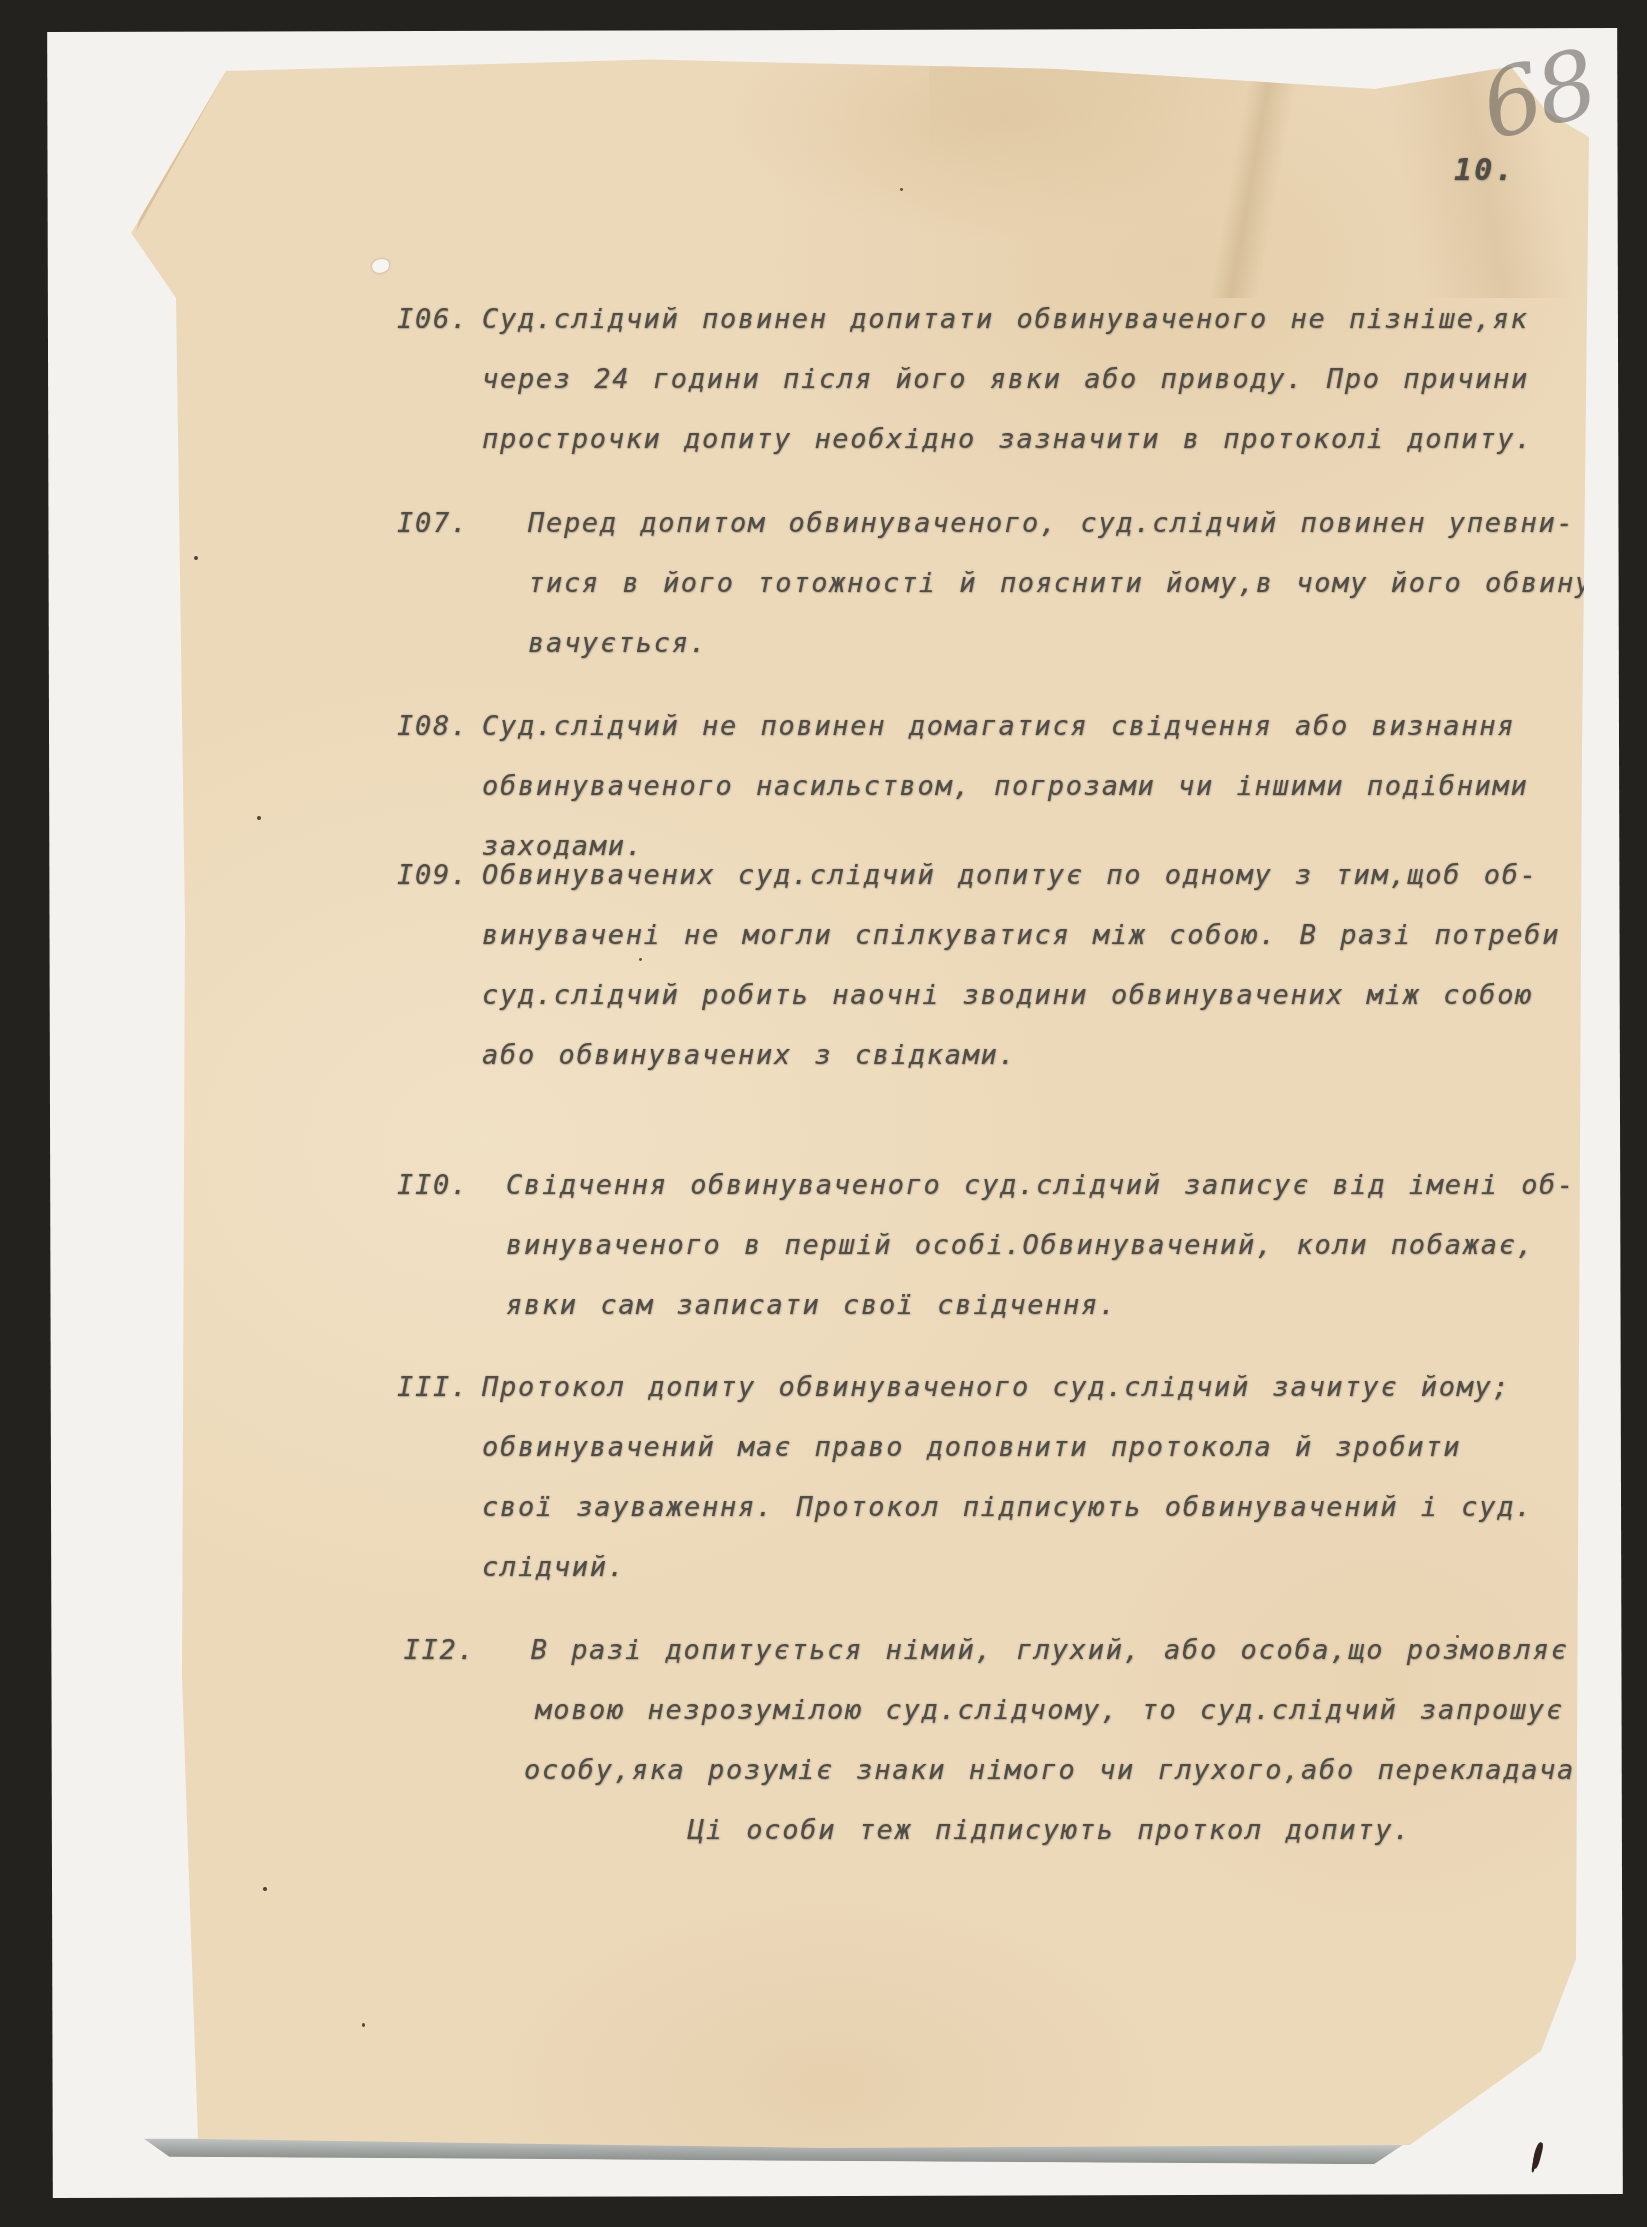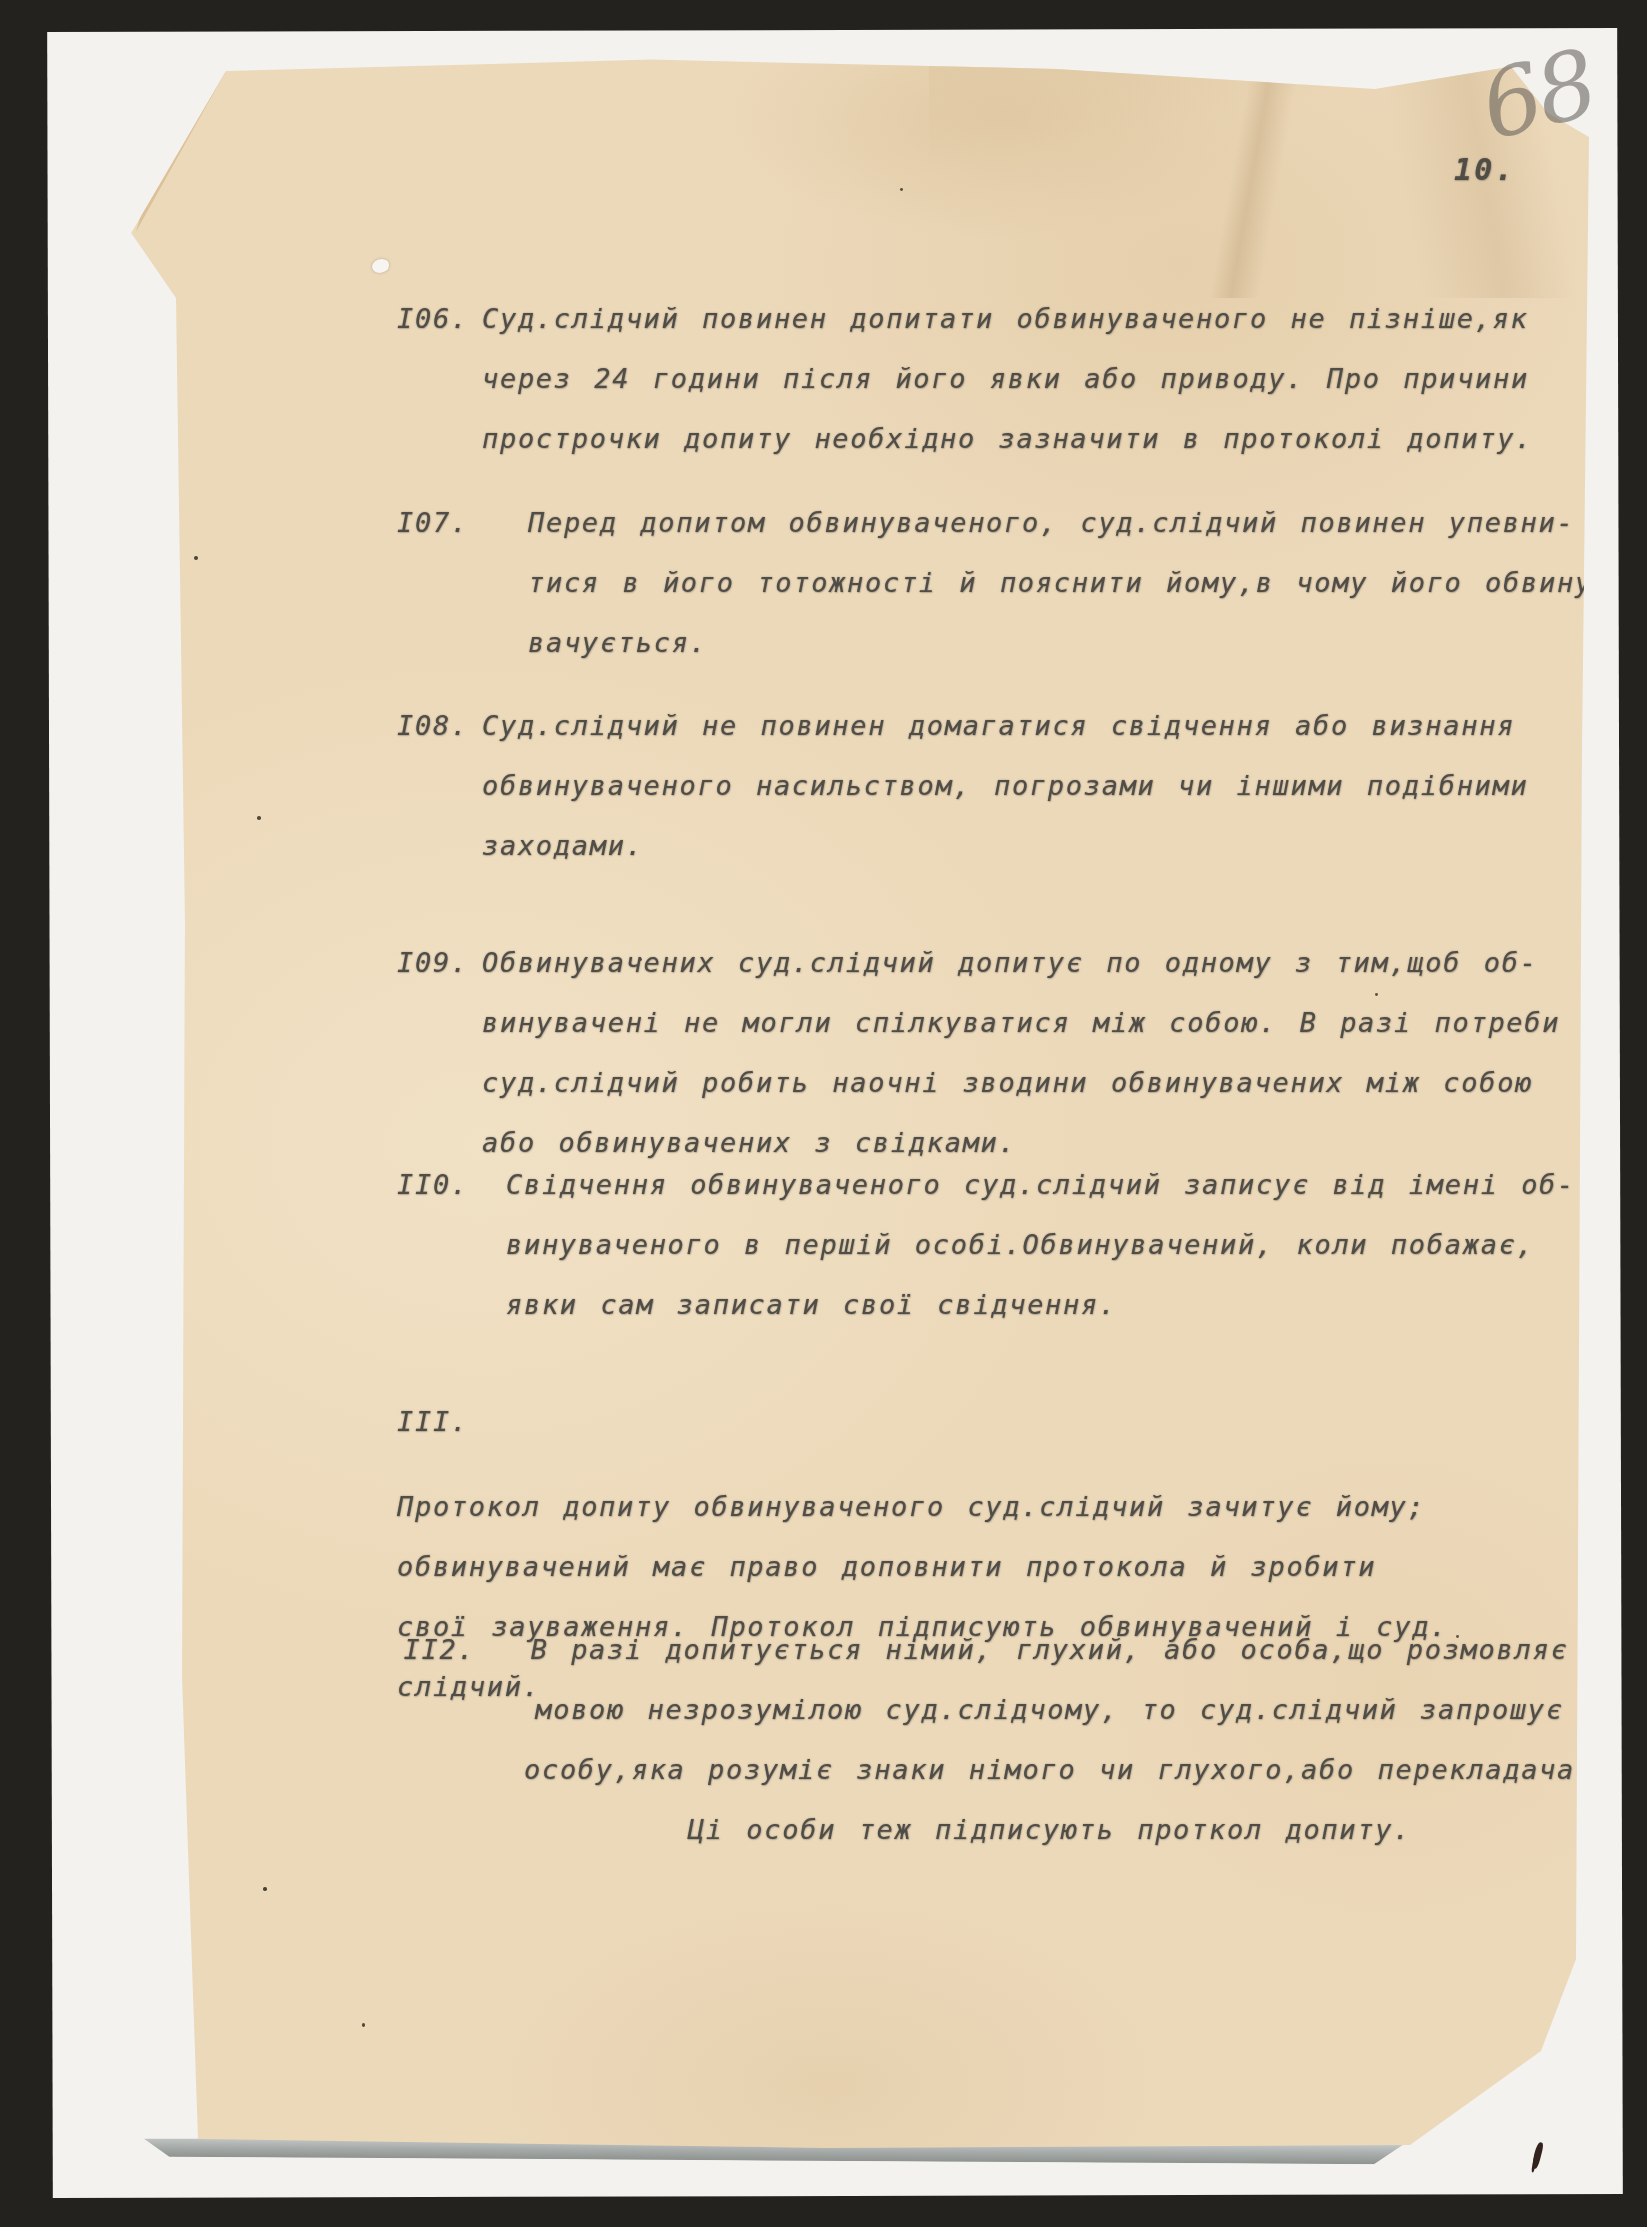--- a/index.html
+++ b/index.html
@@ -131,36 +131,36 @@
 вачується.</span>
   </div>
 
   <div class="para typed" style="top:641px;">
     <span class="num">І08.</span>
     <span class="body">Суд.слідчий не повинен домагатися свідчення або визнання
 обвинуваченого насильством, погрозами чи іншими подібними
 заходами.</span>
   </div>
 
-  <div class="para typed" style="top:878px;">
+  <div class="para typed" style="top:790px;">
     <span class="num">І09.</span>
     <span class="body">Обвинувачених суд.слідчий допитує по одному з тим,щоб об-
 винувачені не могли спілкуватися між собою. В разі потреби
 суд.слідчий робить наочні зводини обвинувачених між собою
 або обвинувачених  з свідками.</span>
   </div>
 
   <div class="para typed" style="top:1100px;gap:24px;">
     <span class="num">ІІ0.</span>
     <span class="body">Свідчення обвинуваченого суд.слідчий записує від імені об-
 винуваченого в першій особі.Обвинувачений, коли побажає,
 явки сам записати свої свідчення.</span>
   </div>
 
-  <div class="para typed" style="top:1337px;flex-direction:column;">
+  <div class="para typed" style="top:1302px;">
     <span class="num">ІІІ.</span>
     <span class="body">Протокол допиту обвинуваченого суд.слідчий зачитує йому;
 обвинувачений має право доповнити протокола й зробити
 свої зауваження. Протокол підписують обвинувачений і суд.
 слідчий.</span>
   </div>
 
   <div class="para typed" style="top:1565px;text-align:center;">
     <span class="num">ІІ2.</span>
     <span class="body">В разі допитується німий, глухий, або особа,що розмовляє

